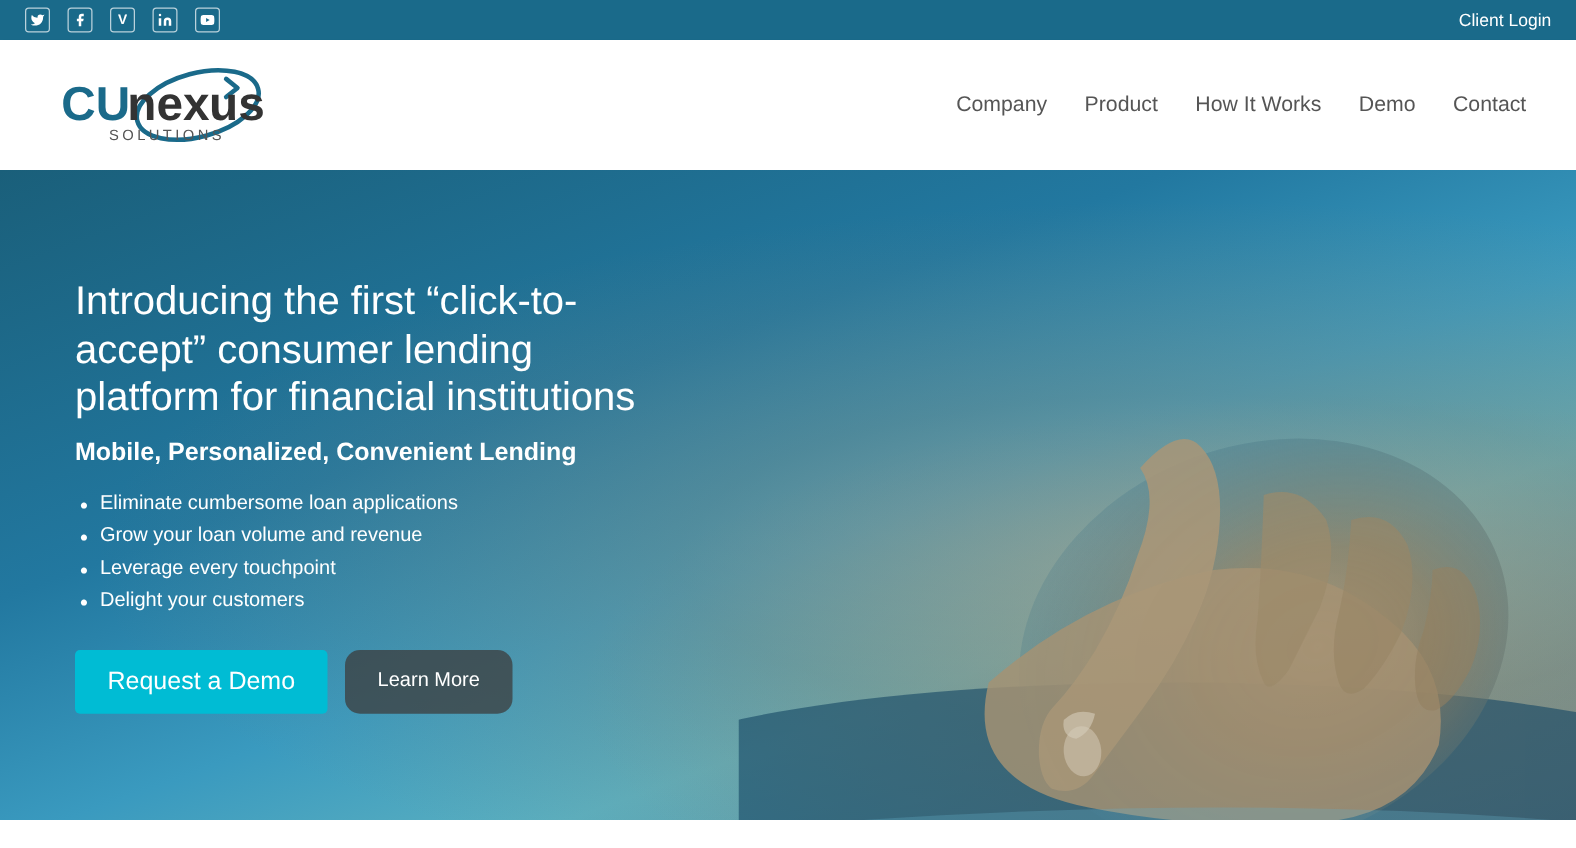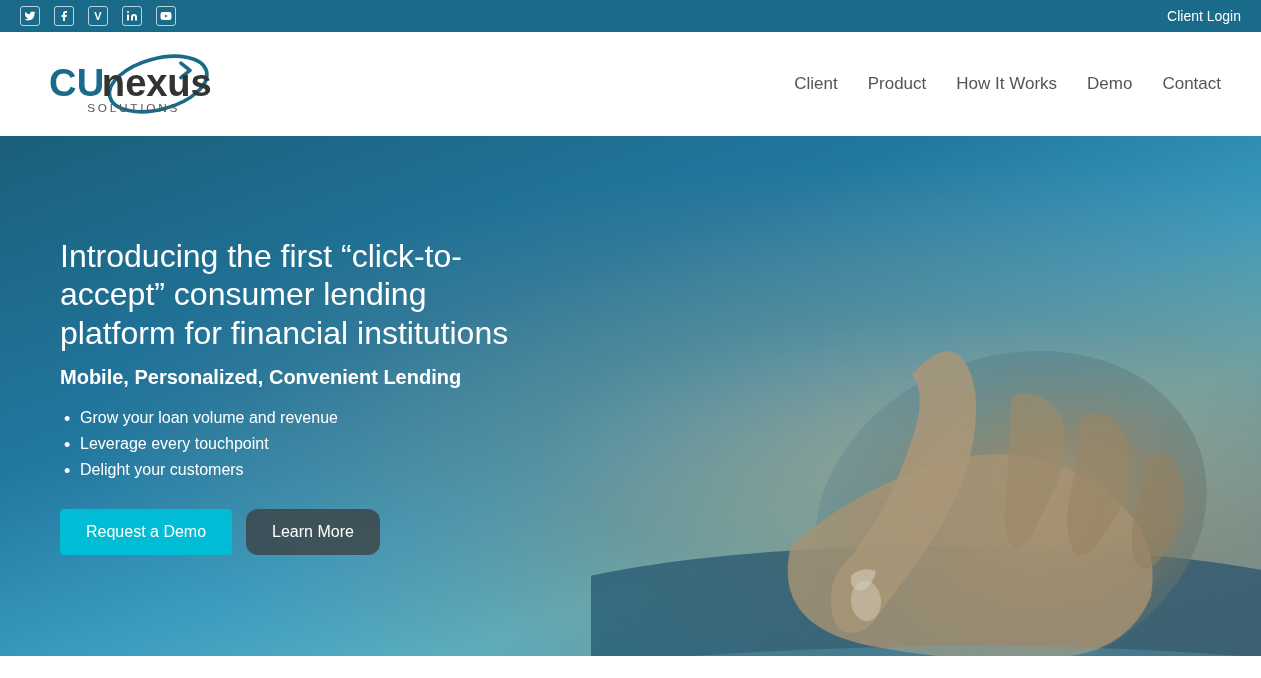--- a/index.html
+++ b/index.html
@@ -141,21 +141,21 @@
     }
     .hero-buttons {
       display: flex;
       gap: 14px;
     }
     .btn-demo {
       background-color: #00bcd4;
       color: #fff;
       border: none;
       padding: 14px 26px;
-      font-size: 16px;
+      font-size: 20px;
       font-weight: 500;
       border-radius: 4px;
       cursor: pointer;
     }
     .btn-learn {
       background-color: rgba(60,60,60,0.75);
       color: #fff;
       border: none;
       padding: 14px 26px;
       font-size: 16px;
@@ -214,21 +214,21 @@
       <text x="10" y="58" class="logo-text-cu">CU</text>
 
       <text x="68" y="58" class="logo-text-nexus">nex</text>
 
       <text x="140" y="58" class="logo-text-nexus">us</text>
 
       <text x="52" y="76" class="logo-text-solutions">SOLUTIONS</text>
     </svg>
   </div>
   <nav class="nav-menu">
-    <a class="nav-item" href="#">Client</a>
+    <a class="nav-item" href="#">Company</a>
     <a class="nav-item" href="#">Product</a>
     <a class="nav-item" href="#">How It Works</a>
     <a class="nav-item" href="#">Demo</a>
     <a class="nav-item" href="#">Contact</a>
   </nav>
 </div>
 
 <div class="hero">
   <div class="hero-bg"></div>
 
@@ -267,20 +267,21 @@
 
     <path d="M420 200 Q450 190 470 220 Q480 250 465 290 Q450 320 440 340 Q425 360 420 350 Q410 330 415 300 Q418 260 420 200Z" fill="rgba(160,135,100,0.7)"></path>
     <path d="M490 220 Q520 210 535 240 Q545 270 530 310 Q515 340 500 355 Q485 365 480 350 Q472 325 480 295 Q488 260 490 220Z" fill="rgba(155,130,95,0.65)"></path>
     <path d="M555 260 Q580 250 590 280 Q598 310 585 340 Q572 365 558 372 Q545 375 542 358 Q538 335 548 308 Q555 280 555 260Z" fill="rgba(150,125,90,0.6)"></path>
   </svg>
 
   <div class="hero-content">
     <h1 class="hero-title">Introducing the first “click-to-accept” consumer lending platform for financial institutions</h1>
     <h2 class="hero-subtitle">Mobile, Personalized, Convenient Lending</h2>
     <ul class="hero-list">
+      <li>Eliminate cumbersome loan applications</li>
       <li>Grow your loan volume and revenue</li>
       <li>Leverage every touchpoint</li>
       <li>Delight your customers</li>
     </ul>
     <div class="hero-buttons">
       <button class="btn-demo">Request a Demo</button>
       <button class="btn-learn">Learn More</button>
     </div>
   </div>
 </div>

